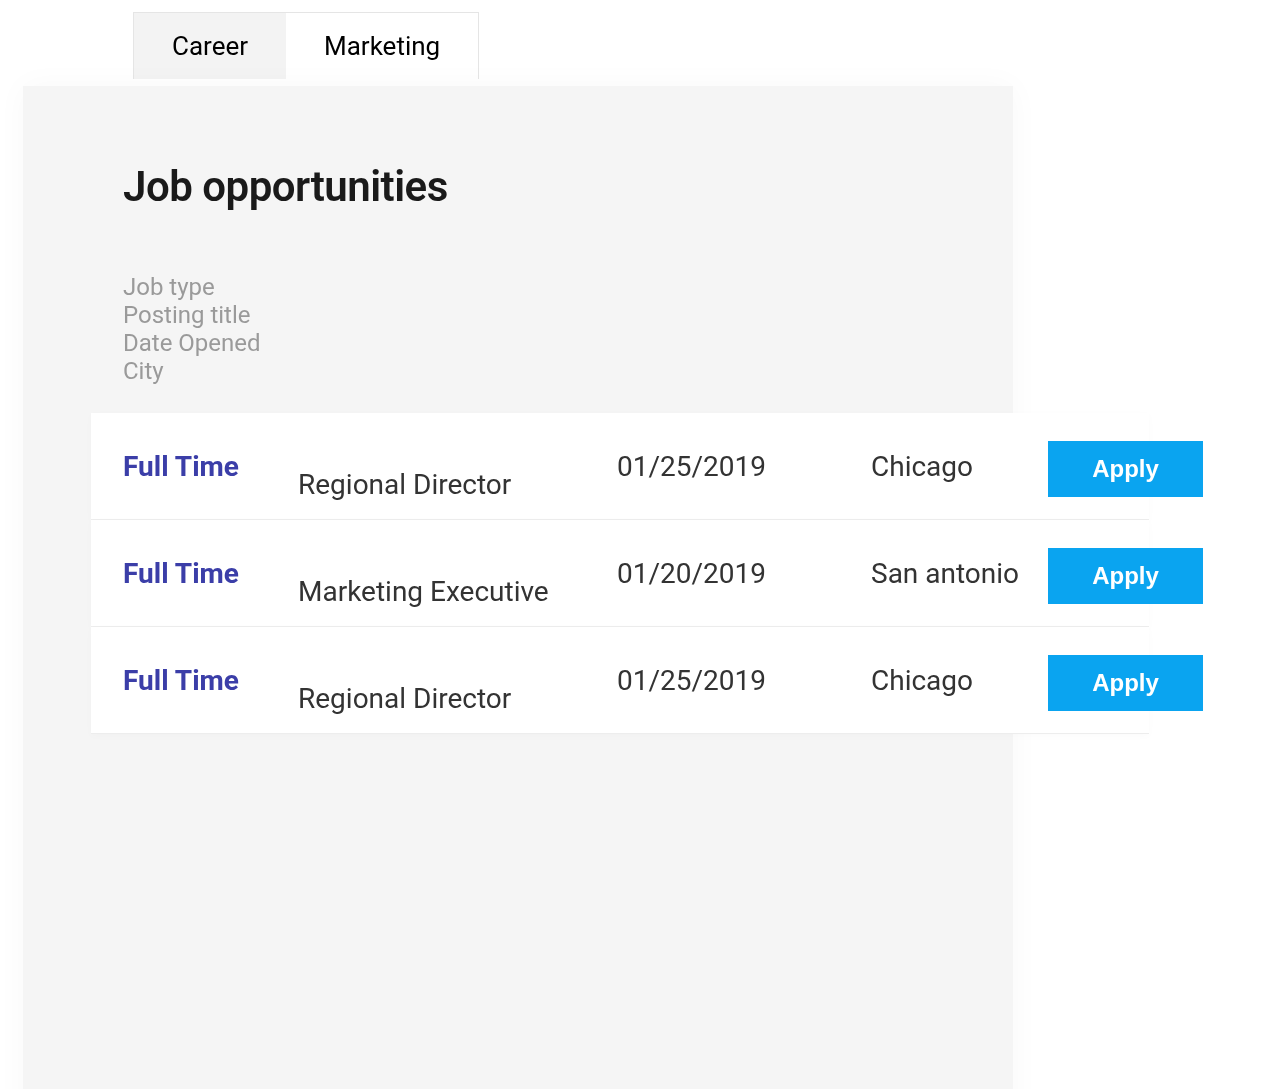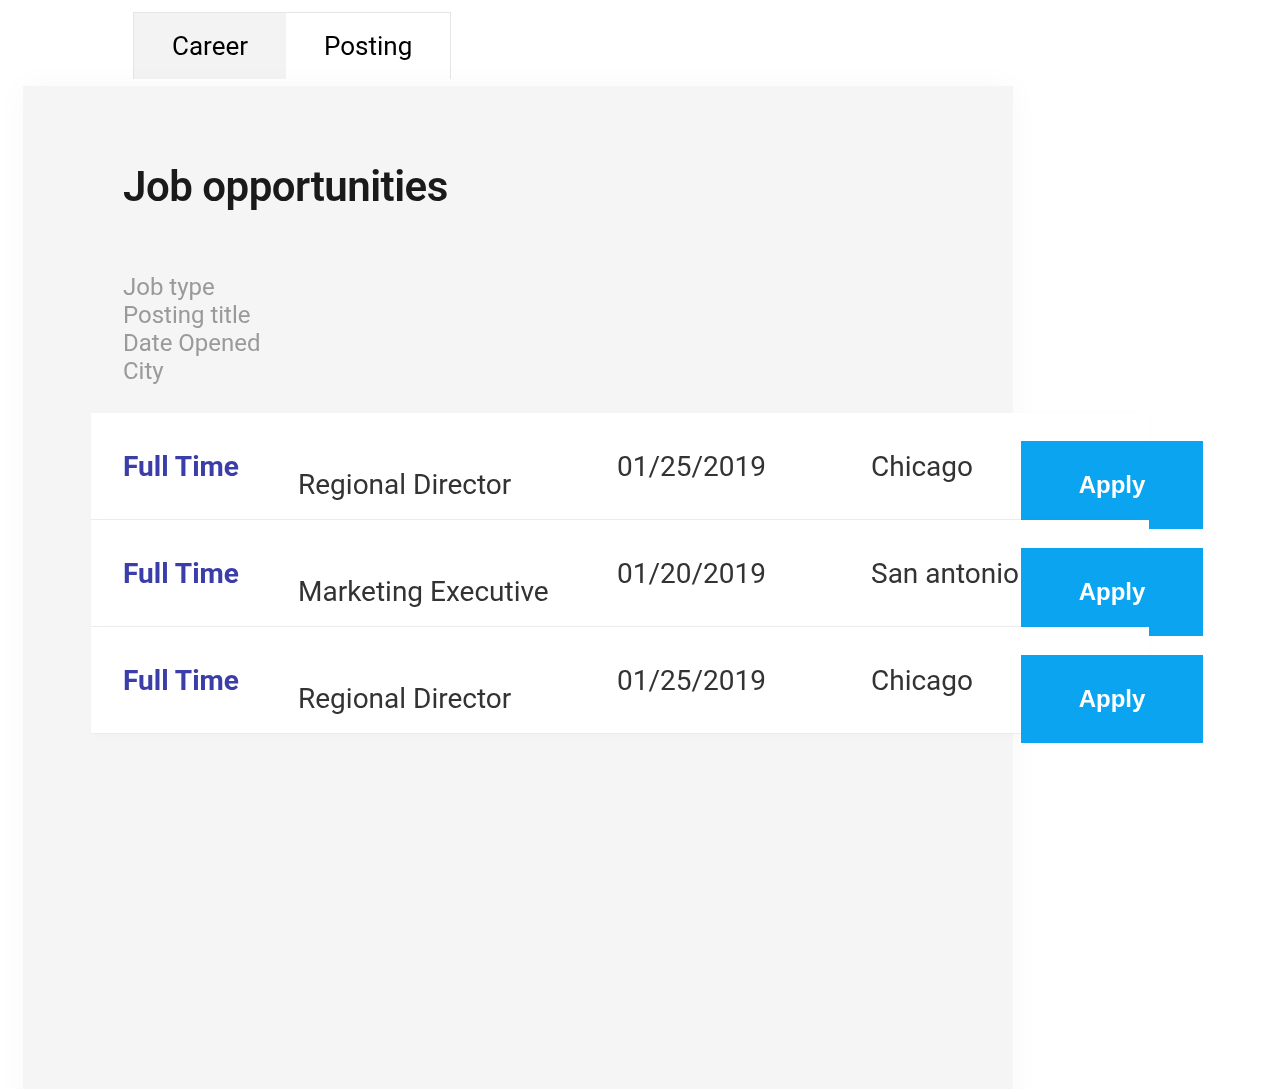--- a/index.html
+++ b/index.html
@@ -94,36 +94,36 @@
     .td.title { width: 295px; margin-top: 36px; }
     .td.date { width: 254px; margin-left: 24px; }
     .td.city { width: 200px; flex: 1; }
     .apply-btn {
       position: absolute;
       background: #0aa4f0;
       color: #ffffff;
       border: none;
       font-size: 24px;
       font-weight: 600;
-      padding: 30px 0;
-      width: 182px;
+      padding: 14px 0;
+      width: 155px;
       text-align: center;
       cursor: pointer;
       right: -190px;
     }
     .row-wrapper {
       position: relative;
     }
   </style>
 </head>
 <body>
 
 <div class="tabs">
   <div class="tab active">Career</div>
-  <div class="tab">Posting</div>
+  <div class="tab">Marketing</div>
 </div>
 
 <div class="panel">
   <h1 class="page-title">Job opportunities</h1>
 
   <div class="table-container">
     <div class="table-header">
       <div class="th col-jobtype">Job type</div>
       <div class="th col-title">Posting title</div>
       <div class="th col-date">Date Opened</div>

